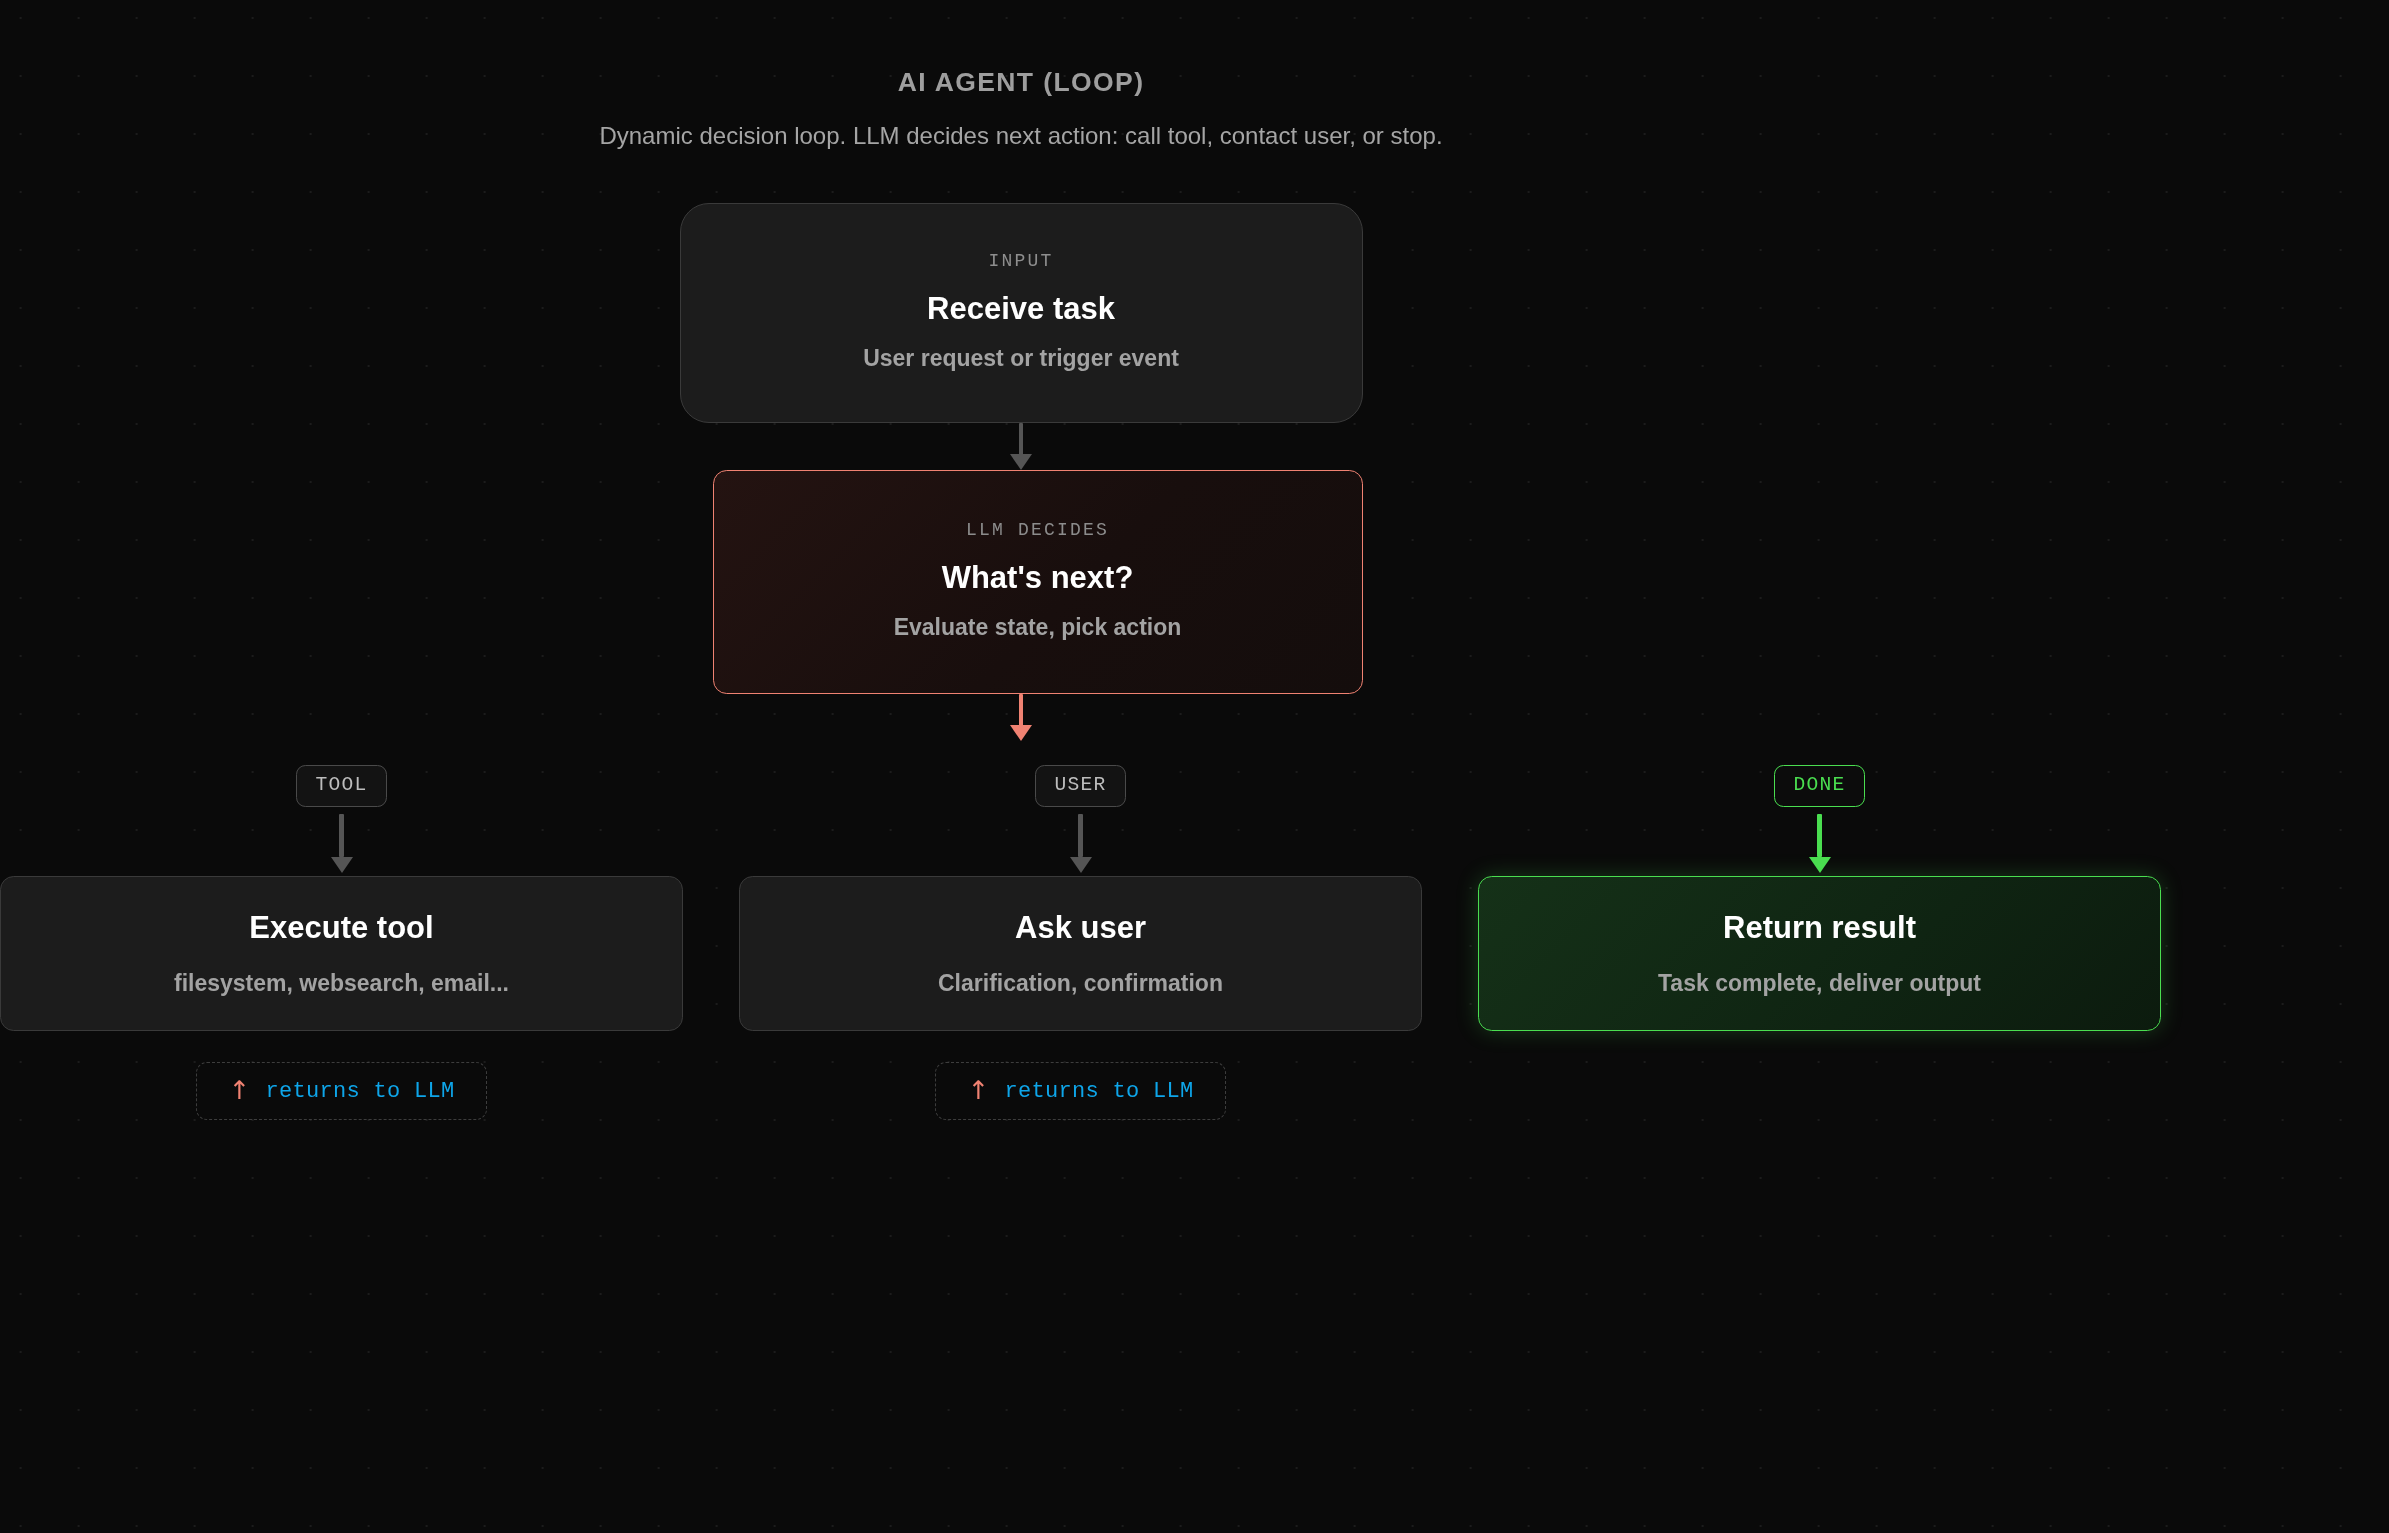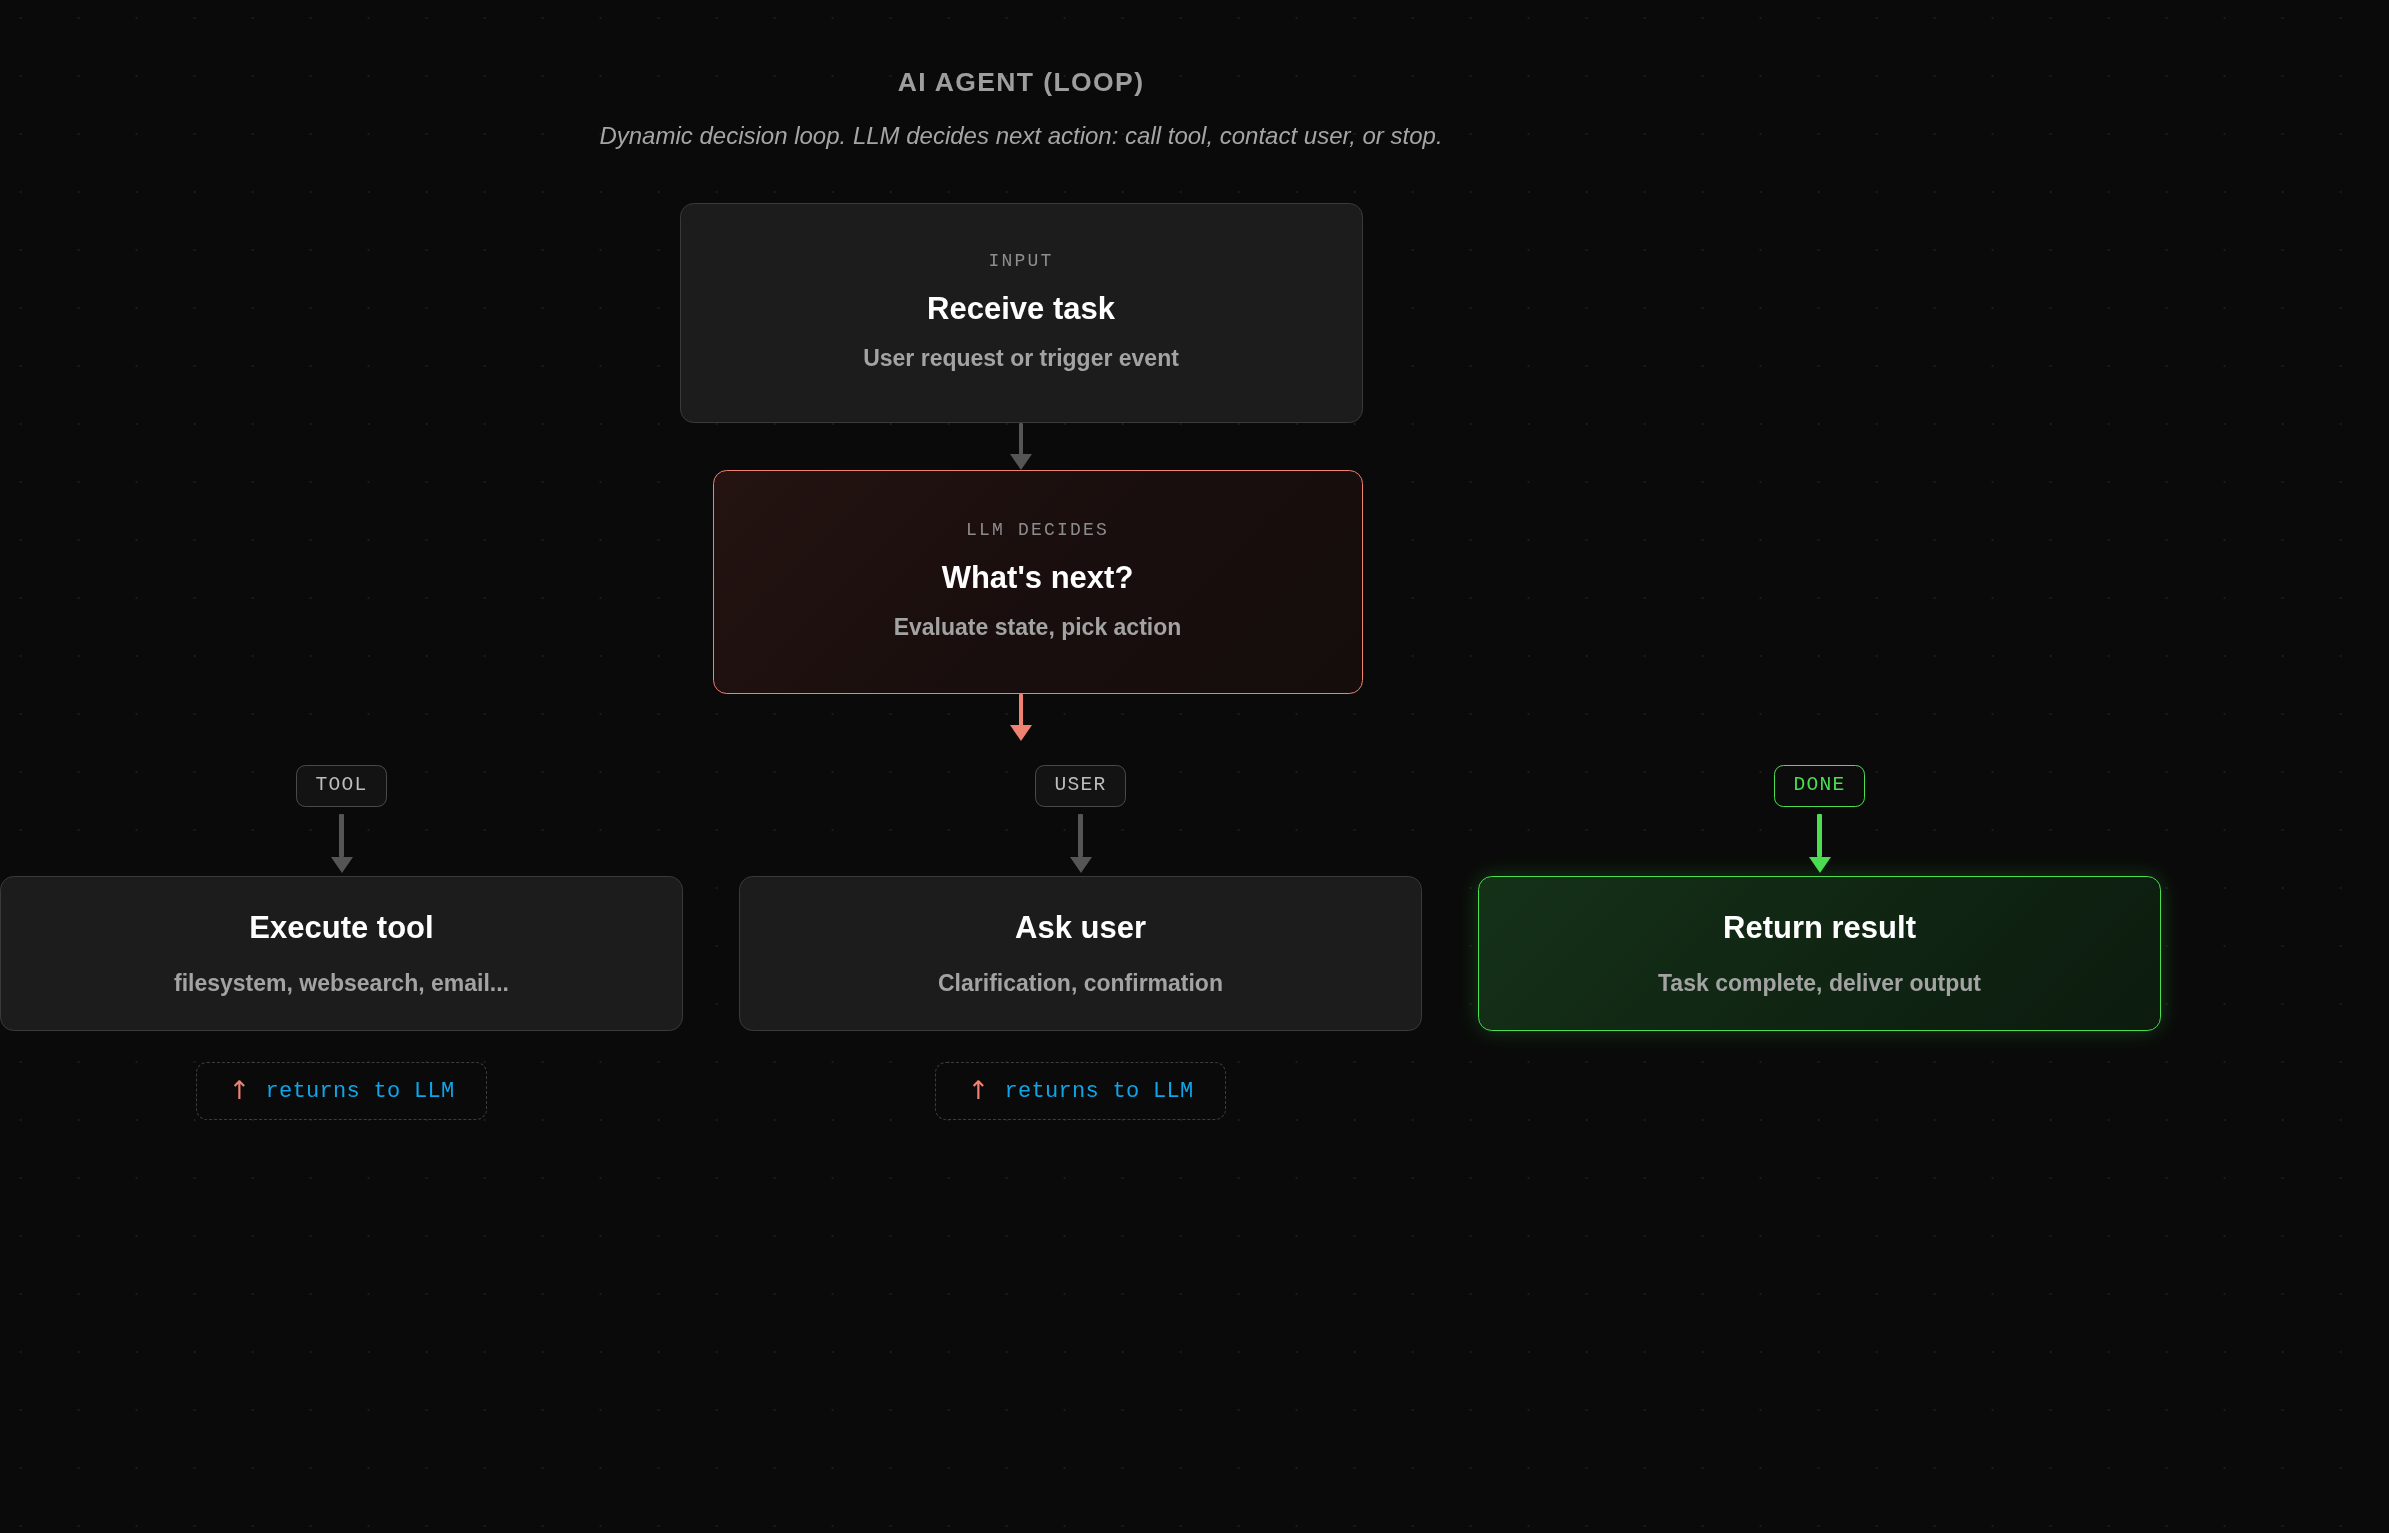--- a/index.html
+++ b/index.html
@@ -31,21 +31,20 @@
     font-weight: bold;
     letter-spacing: 1.4px;
     color: #9e9e9e;
     line-height: 1.2;
   }
   .subtitle {
     margin-top: 23px;
     font-size: 24px;
     color: #a5a5a5;
     font-weight: 400;
-    font-style: italic;
   }
 
   
   .canvas {
     position: relative;
     width: 2042px;
   }
 
   .center-col {
     width: 683px;
@@ -97,21 +96,21 @@
   }
   .node--decision .eyebrow { color: #8c8c8c; }
 
   .node--done {
     background: linear-gradient(135deg, #153118 0%, #0f2412 60%, #0c1b0e 100%);
     border: 1.7px solid #4ade50;
     box-shadow: 0 0 22px rgba(74, 222, 80, 0.22);
   }
 
   
-  .node--input { min-height: 220px; }
+  .node--input { min-height: 220px; border-radius: 29px; }
   .node--decision { min-height: 224px; }
 
   .row-node { min-height: 155px; padding: 25.6px 20.5px; gap: 9px; }
   .row-node .node-title { font-size: 31px; }
   .row-node .node-desc { margin-top: 13.7px; }
 
   
   .arrow {
     position: relative;
     margin: 0 auto;

